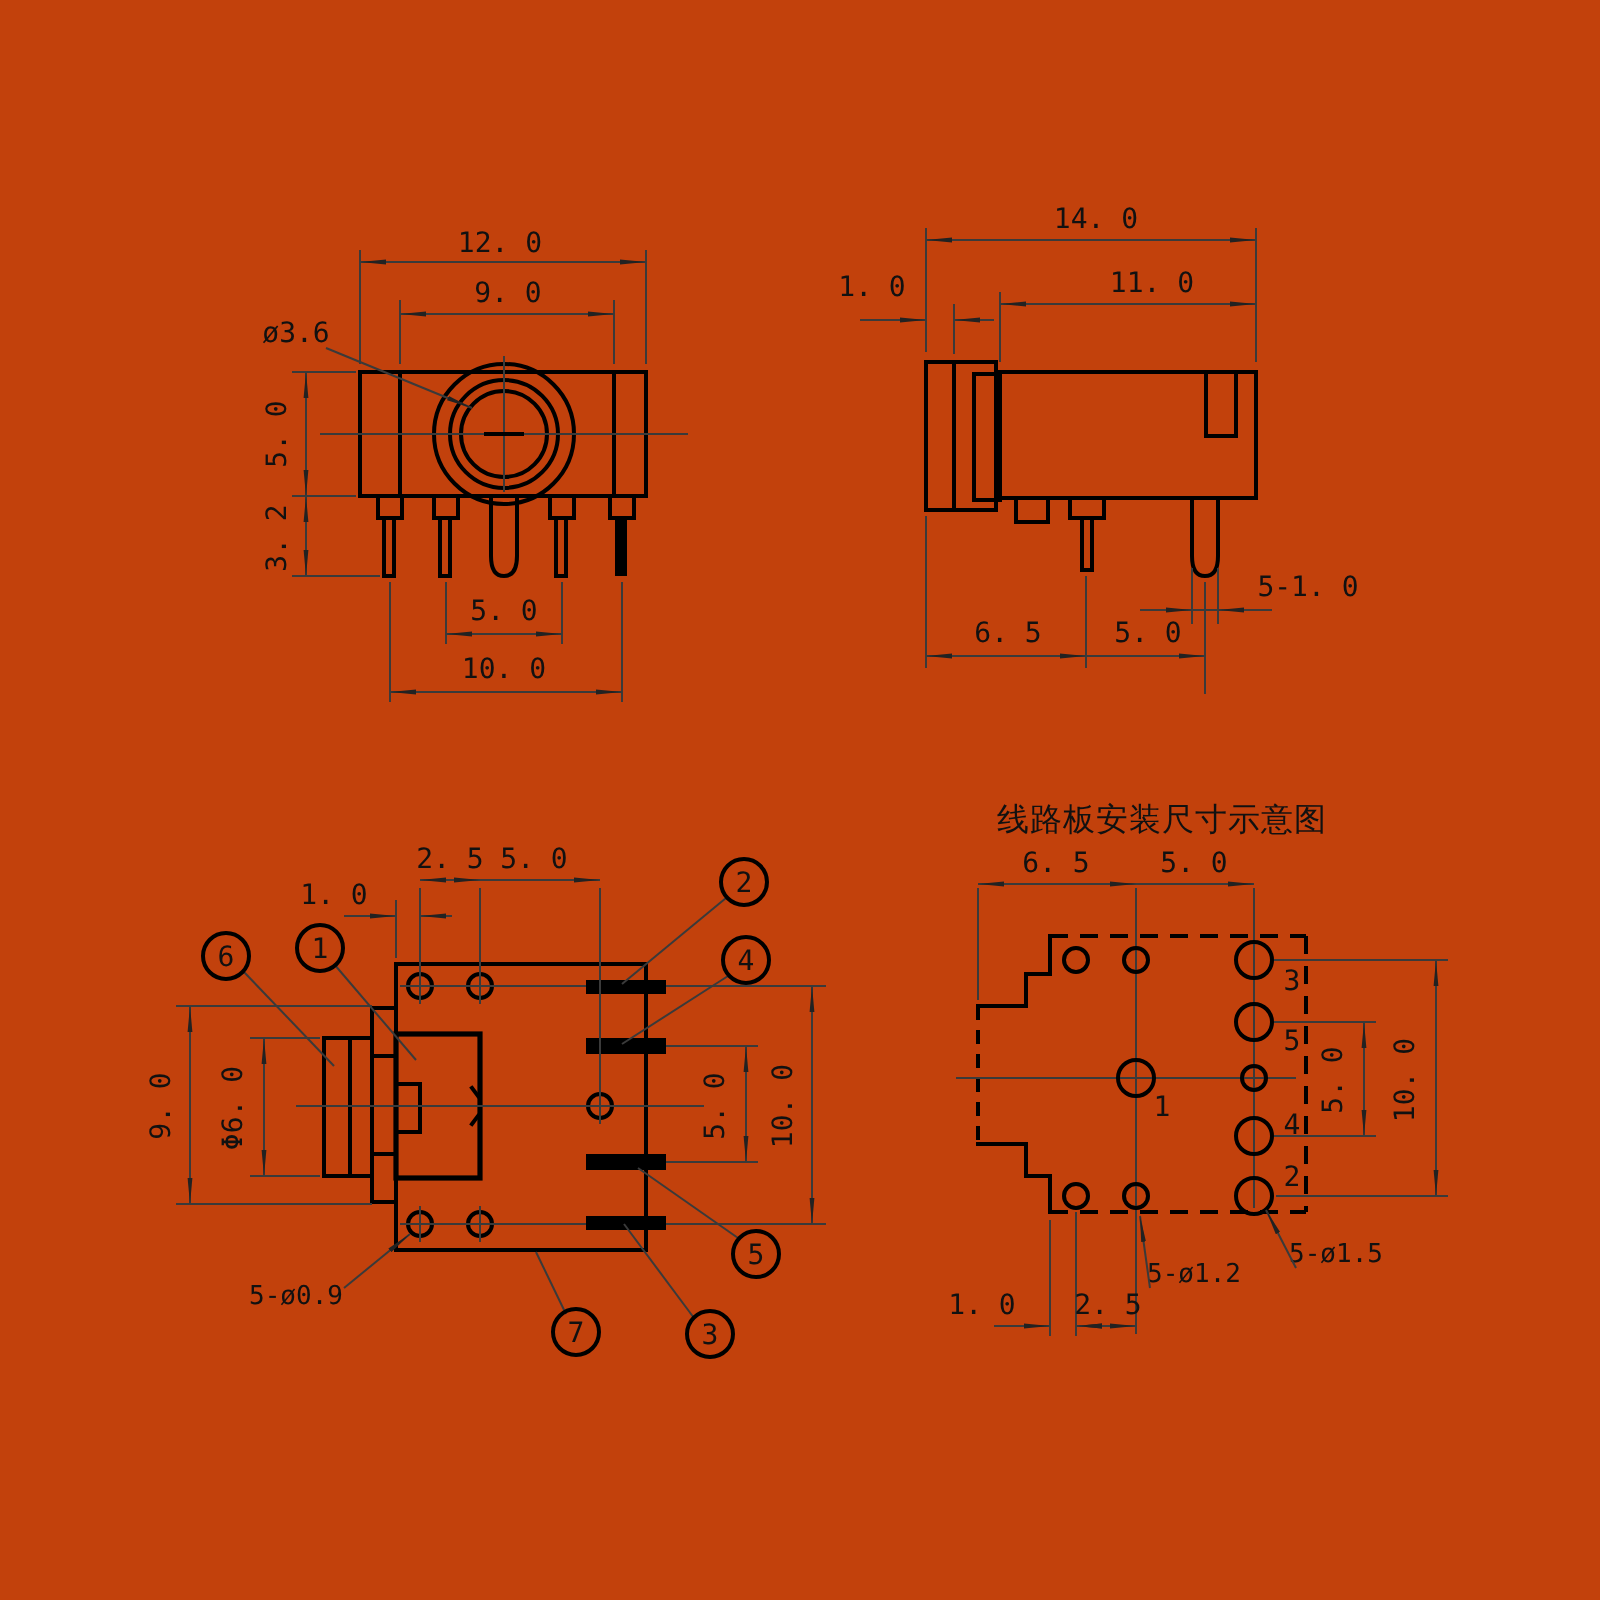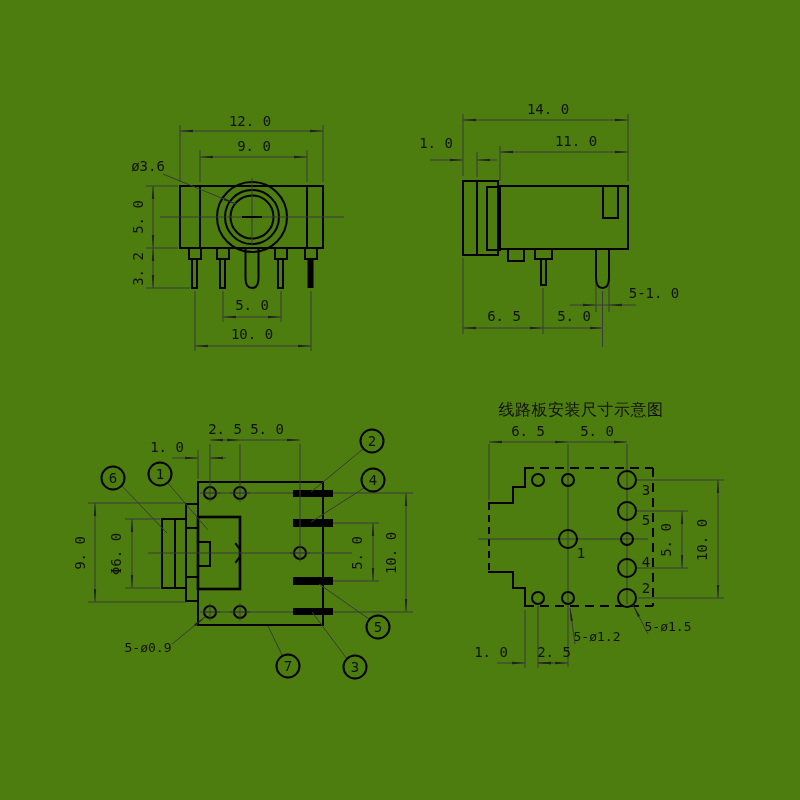--- a/index.html
+++ b/index.html
@@ -1,16 +1,16 @@
 <!DOCTYPE html>
 <html><head>
 <meta charset="utf-8">
 <style>
   html,body{margin:0;padding:0;background:#ffffff;}
-  .sheet{width:800px;height:800px;background:#4d7c0f;position:relative;font-family:"DejaVu Sans Mono",monospace;}
+  .sheet{width:800px;height:800px;background:#c2410c;position:relative;font-family:"DejaVu Sans Mono",monospace;}
   svg{display:block;}
   
   .obj{stroke:#000;stroke-width:2;fill:none;stroke-linecap:square;}
   .obj-thick{stroke:#000;stroke-width:2.6;fill:none;}
   .thin{stroke:#3a3a3a;stroke-width:1;fill:none;}
   .dim{stroke:#3a3a3a;stroke-width:1;fill:none;}
   .dash{stroke:#000;stroke-width:2;fill:none;stroke-dasharray:9 6;}
   .dash-thin{stroke:#000;stroke-width:2;fill:none;stroke-dasharray:7 5;}
   .fillblk{fill:#000;stroke:none;}
   text{fill:#111;font-family:"DejaVu Sans Mono",monospace;}

